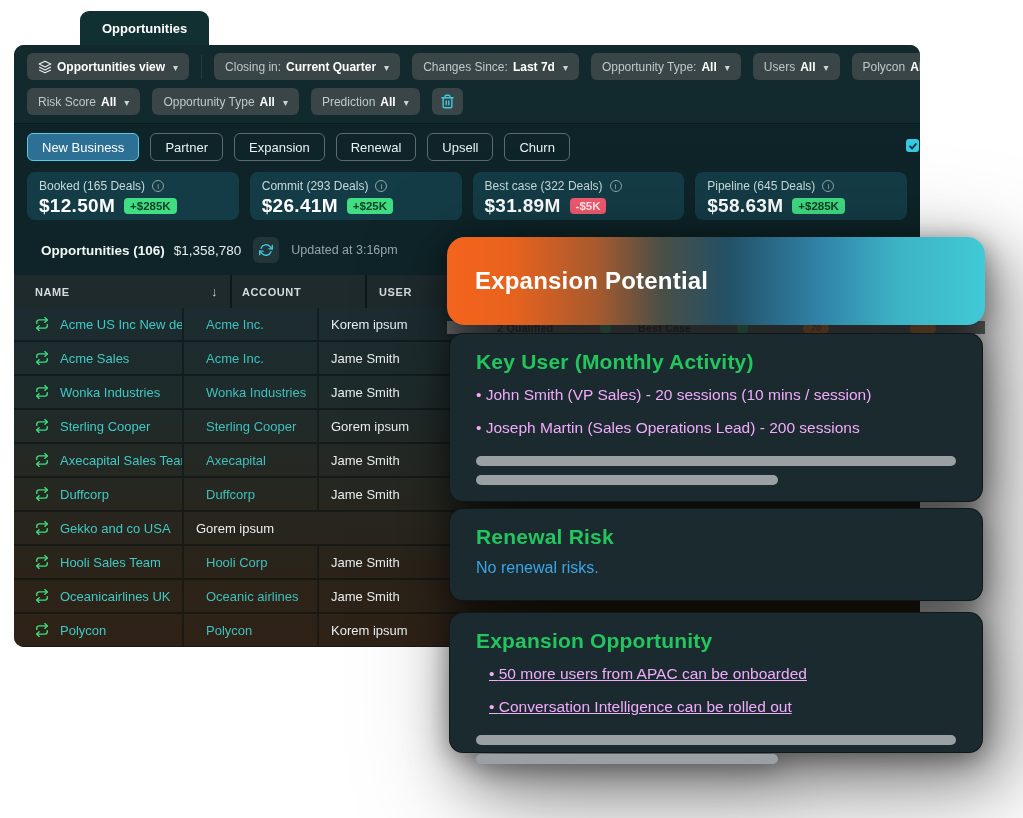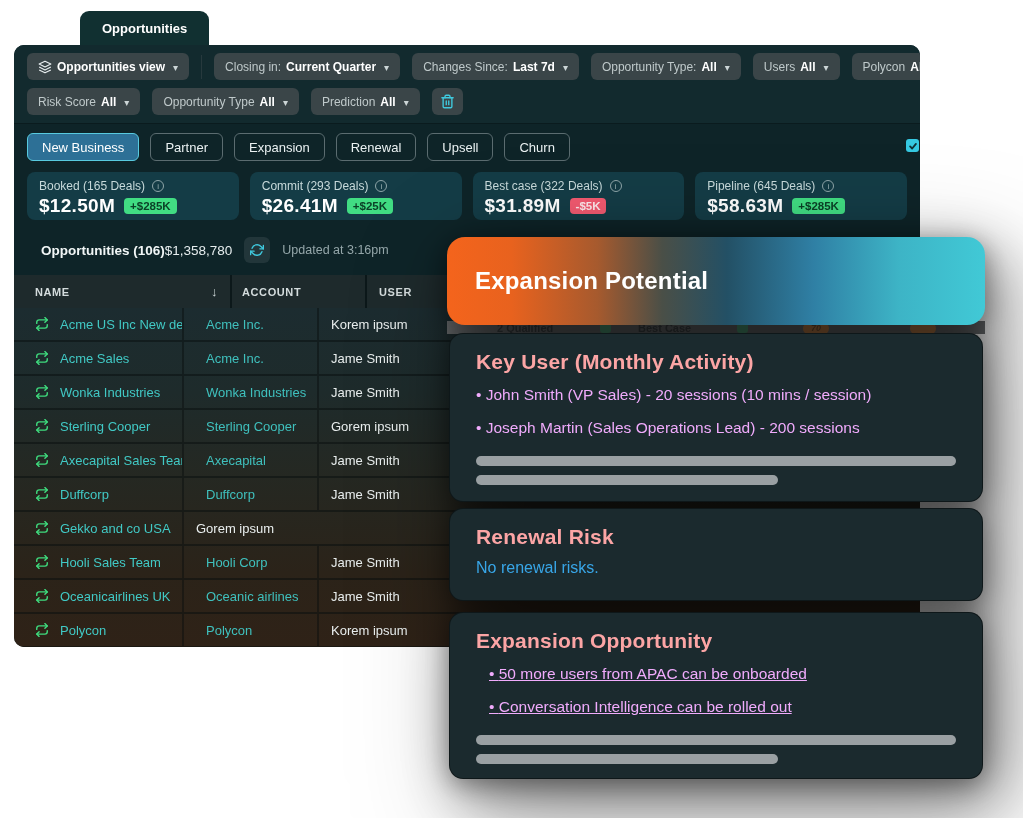--- a/index.html
+++ b/index.html
@@ -63,21 +63,21 @@
   .info-i::after { content:"i"; }
   .mcard .vrow { display:flex; align-items:center; gap:9px; margin-top:2px; }
   .mcard .val { font-size:19px; font-weight:700; color:#ffffff; letter-spacing:0.3px; }
   .badge { font-size:11.5px; font-weight:700; padding:2px 6px; border-radius:4px; }
   .badge.up { background:#41dd83; color:#0b4227; }
   .badge.down { background:#f35a70; color:#ffe8eb; }
 
   
   .summary { position:absolute; left:27px; top:192px; height:26px; display:flex; align-items:center; }
   .summary .t1 { font-size:13.5px; font-weight:700; color:#f1f6f6; }
-  .summary .t2 { font-size:13.5px; color:#e6edee; }
+  .summary .t2 { font-size:13.5px; color:#e6edee; margin-left:9px; }
   .refresh-btn { width:26px; height:26px; background:#22363a; border-radius:6px;
     display:flex; align-items:center; justify-content:center; margin-left:12px; cursor:pointer; }
   .summary .t3 { font-size:12.5px; color:#95a7aa; margin-left:12px; }
 
   
   .thead { position:absolute; left:0; top:230px; width:100%; height:33px;
     background:#1e2a2c; display:flex; align-items:stretch; }
   .th { display:flex; align-items:center; font-size:11px; font-weight:700;
     letter-spacing:0.6px; color:#d4dcdd; border-right:2px solid #0c181a; cursor:pointer; }
   .th.c1 { width:218px; padding:0 12px 0 21px; justify-content:space-between; }
@@ -107,31 +107,31 @@
   .overlay { position:absolute; left:447px; top:237px; width:538px;
     filter: drop-shadow(0 5px 12px rgba(0,0,0,0.35))
             drop-shadow(10px 16px 28px rgba(0,0,0,0.42))
             drop-shadow(22px 32px 55px rgba(0,0,0,0.28)); }
   .ov-header { height:88px; border-radius:18px; display:flex; align-items:center; padding-left:28px;
     background:linear-gradient(90deg,#f4641c 0%,#e8621e 12%,#a65a2e 28%,#4a4f47 40%,
                #235065 52%,#2f7fa4 68%,#3db4c6 84%,#41c9d6 100%); }
   .ov-header h1 { font-size:24px; font-weight:700; color:#ffffff; letter-spacing:0.2px; }
   .ov-card { margin:8px 2px 0 2px; background:#1b2a2e; border-radius:14px;
     border:1px solid rgba(0,0,0,0.45); padding:16px 26px 18px 26px; }
-  .ov-card h2 { font-size:21px; font-weight:700; color:#fca5a5; letter-spacing:0.2px; }
+  .ov-card h2 { font-size:21px; font-weight:700; color:#22c55e; letter-spacing:0.2px; }
   .ov-card .bullet { margin-top:9px; font-size:15.5px; line-height:24px; color:#f0abfc; }
   .ov-card .bullet::before { content:"• "; }
   .ov-card .plain { margin-top:10px; font-size:16px; color:#38a6e8; }
   .ov-card.s3 .bullet { padding-left:13px;text-decoration:underline; }
   .skel { margin-top:16px; }
   .skel .bar { height:10px; background:#9aa0a3; border-radius:5px; }
   .skel .bar.b2 { width:63%; margin-top:9px; }
   .ov-card.s1 { height:169px; }
   .ov-card.s2 { height:93px; margin-top:6px; }
-  .ov-card.s3 { height:167px; margin-top:11px; }
+  .ov-card.s3 { height:141px; margin-top:11px; }
 
   svg { display:block; }
 </style>
 </head>
 <body>
 
 <div class="win-tab">
   <span>Opportunities</span>
 </div>
 

